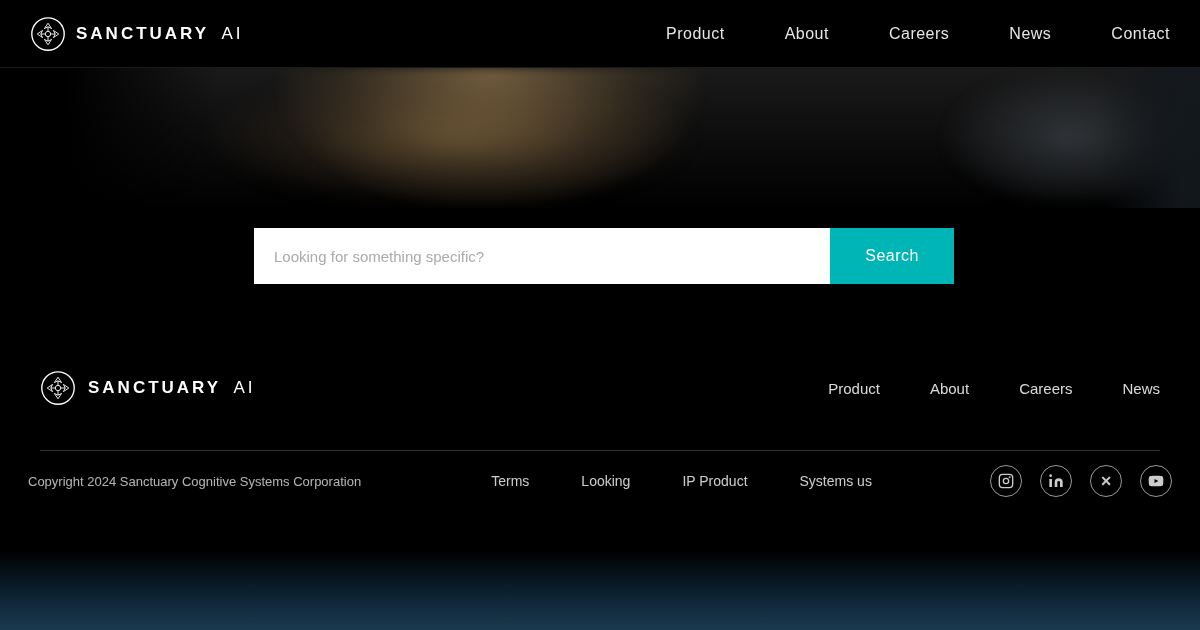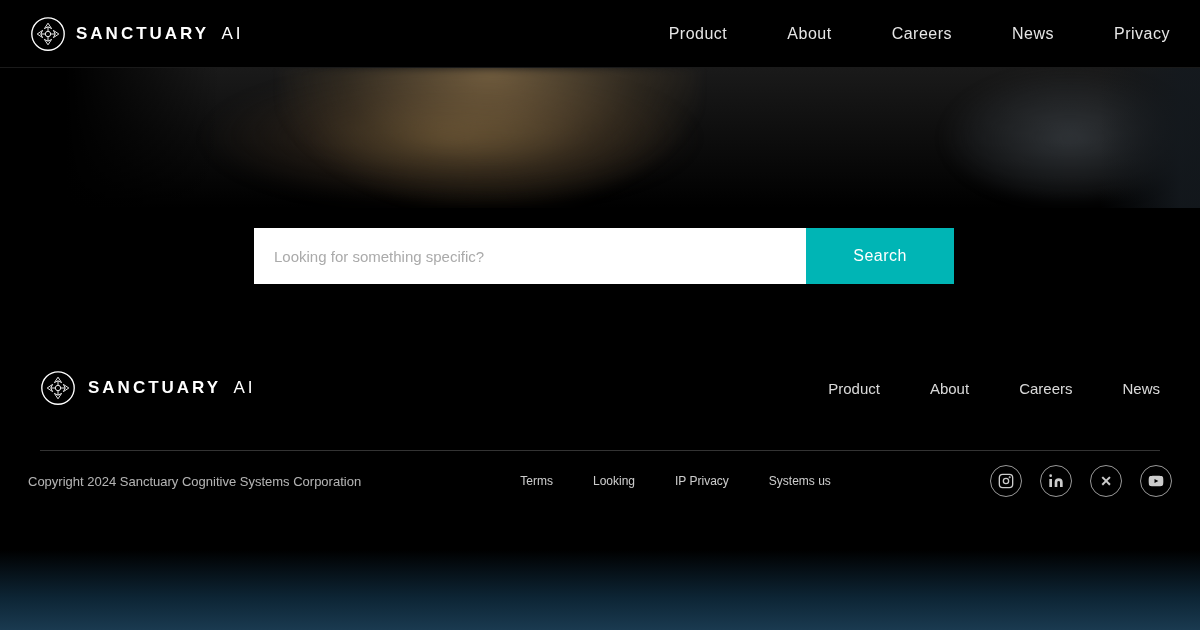--- a/index.html
+++ b/index.html
@@ -137,21 +137,21 @@
       font-family: inherit;
     }
     .search-input::placeholder {
       color: #aaa;
       font-style: normal;
     }
     .search-button {
       background: #00b5b5;
       color: #fff;
       border: none;
-      padding: 0 47px;
+      padding: 0 35px;
       font-size: 16px;
       font-weight: 500;
       cursor: pointer;
       letter-spacing: 0.5px;
       font-family: inherit;
     }
 
     
     .footer-nav {
       position: absolute;
@@ -206,21 +206,22 @@
       color: rgba(255,255,255,0.7);
     }
     .footer-links {
       display: flex;
       gap: 40px;
       align-items: center;
     }
     .footer-links a {
       color: rgba(255,255,255,0.8);
       text-decoration: none;
-      font-size: 12px;
+      font-size: 14px;
+      margin-left: 12px;
     }
     .footer-social {
       display: flex;
       gap: 18px;
       align-items: center;
     }
     .social-icon {
       width: 32px;
       height: 32px;
       border-radius: 50%;
@@ -271,21 +272,21 @@
         <span>SANCTUARY</span>
         <span style="font-weight:300; margin-left:5px;">AI</span>
       </span>
     </div>
   </div>
   <nav class="nav-links">
     <a href="#">Product</a>
     <a href="#">About</a>
     <a href="#">Careers</a>
     <a href="#">News</a>
-    <a href="#">Privacy</a>
+    <a href="#">Contact</a>
   </nav>
 </header>
 
 <div class="hero-area">
   <div class="hero-inner">
     <div class="hero-blur-left"></div>
     <div class="hero-blur-center"></div>
     <div class="hero-blur-right"></div>
     <div class="hero-overlay-left"></div>
     <div class="hero-overlay-right"></div>
@@ -330,21 +331,21 @@
   </div>
 </div>
 
 <div class="footer-divider"></div>
 
 <div class="footer-bottom">
   <span class="copyright">Copyright 2024 Sanctuary Cognitive Systems Corporation</span>
   <div class="footer-links">
     <a href="#">Terms</a>
     <a href="#">Looking</a>
-    <a href="#">IP Privacy</a>
+    <a href="#">IP Product</a>
     <a href="#">Systems us</a>
   </div>
   <div class="footer-social">
     <div class="social-icon" title="Instagram">
       <svg width="16" height="16" viewBox="0 0 24 24" fill="none" stroke="rgba(255,255,255,0.8)" stroke-width="2">
         <rect x="2" y="2" width="20" height="20" rx="5" ry="5"></rect>
         <circle cx="12" cy="12" r="4"></circle>
         <circle cx="17.5" cy="6.5" r="0.5" fill="rgba(255,255,255,0.8)"></circle>
       </svg>
     </div>

